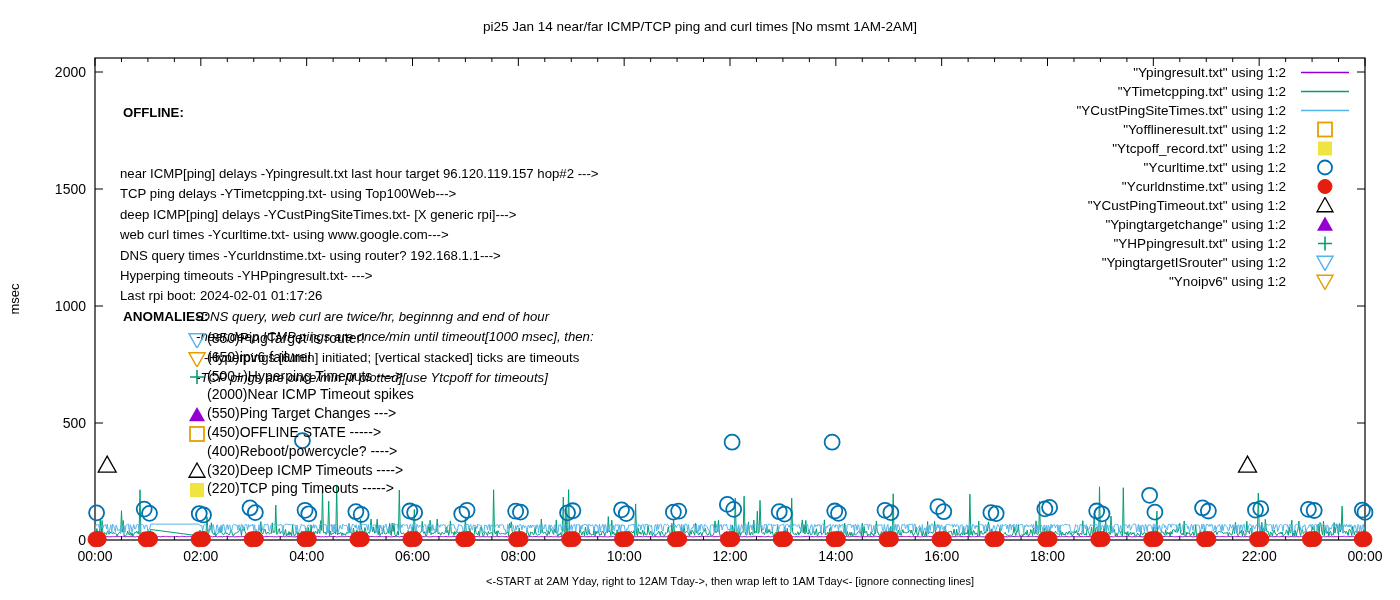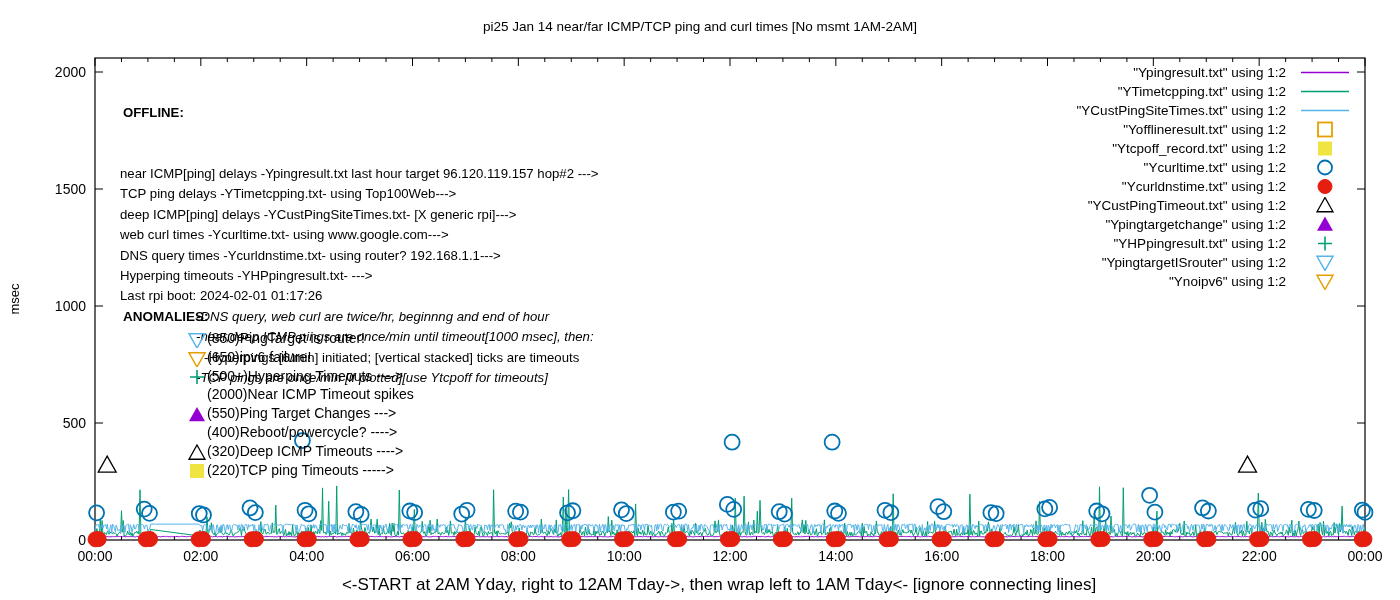--- a/index.html
+++ b/index.html
@@ -2,22 +2,22 @@
 <html><head>
 <meta charset="utf-8">
 <style>
   html,body{margin:0;padding:0;background:#fff;}
   .stage{position:relative;width:1400px;height:600px;background:#ffffff;
          font-family:"Liberation Sans",sans-serif;color:#000;overflow:hidden;}
   .title{position:absolute;top:19px;left:0;width:1400px;text-align:center;
          font-size:13.5px;}
   .ylabel{position:absolute;left:-7px;top:291px;width:44px;height:16px;
           text-align:center;font-size:13px;transform:rotate(-90deg);}
-  .caption{position:absolute;left:84px;top:575px;width:1270px;text-align:center;
-           font-size:17px;}
+  .caption{position:absolute;left:95px;top:575px;width:1270px;text-align:center;
+           font-size:11px;}
   svg#plot{position:absolute;left:0;top:0;}
   .block{position:absolute;font-size:13.2px;line-height:20.4px;white-space:pre;}
   .block .hd{font-weight:bold;padding-left:3px;}
   .ind1{padding-left:76px;font-style:italic;}
   .ind2{padding-left:84px;}
   .anomhd{position:absolute;left:123px;top:309px;font-weight:bold;font-size:13.5px;}
   .anomlist{position:absolute;left:188px;top:330px;}
   .arow{height:18.8px;display:flex;font-size:14px;white-space:pre;}
   .amark{width:19px;display:inline-flex;justify-content:center;align-items:center;}
   .legend{position:absolute;right:46px;top:63px;}
@@ -278,20 +278,23 @@
       <div class="arow"><span class="amark"><svg width="19" height="17">
             <path d="M 9 17 L 17 2.76 L 1 2.76 Z" fill="none" stroke="#e69f00" stroke-width="1.5"></path>
           </svg></span><span>(650)ipv6 failure!</span></div>
       <div class="arow"><span class="amark"><svg width="19" height="17">
             <path d="M 2 9 H 16 M 9 2 V 16" stroke="#009e73" stroke-width="1.6" fill="none"></path>
           </svg></span><span>(500+)Hyperping Timeouts ----&gt;</span></div>
       <div class="arow"><span class="amark"></span><span>(2000)Near ICMP Timeout spikes</span></div>
       <div class="arow"><span class="amark"><svg width="19" height="17">
             <path d="M 9 1 L 17 15.24 L 1 15.24 Z" fill="#9400d3"></path>
           </svg></span><span>(550)Ping Target Changes ---&gt;</span></div>
+      <div class="arow"><span class="amark"><svg width="19" height="17">
+            <rect x="2" y="2" width="14" height="14" fill="none" stroke="#e69f00" stroke-width="1.8"></rect>
+          </svg></span><span>(450)OFFLINE STATE -----&gt;</span></div>
       <div class="arow"><span class="amark"></span><span>(400)Reboot/powercycle? ----&gt;</span></div>
       <div class="arow"><span class="amark"><svg width="19" height="17">
             <path d="M 9 1 L 17 15.24 L 1 15.24 Z" fill="none" stroke="#000000" stroke-width="1.3"></path>
           </svg></span><span>(320)Deep ICMP Timeouts ----&gt;</span></div>
       <div class="arow"><span class="amark"><svg width="19" height="17">
             <rect x="2" y="2" width="14" height="14" fill="#f0e442"></rect>
           </svg></span><span>(220)TCP ping Timeouts -----&gt;</span></div>
     </div>
   <div class="legend" id="legend">
       <div class="lrow"><span>"Ypingresult.txt" using 1:2</span><span class="lmark"><svg width="58" height="17">

